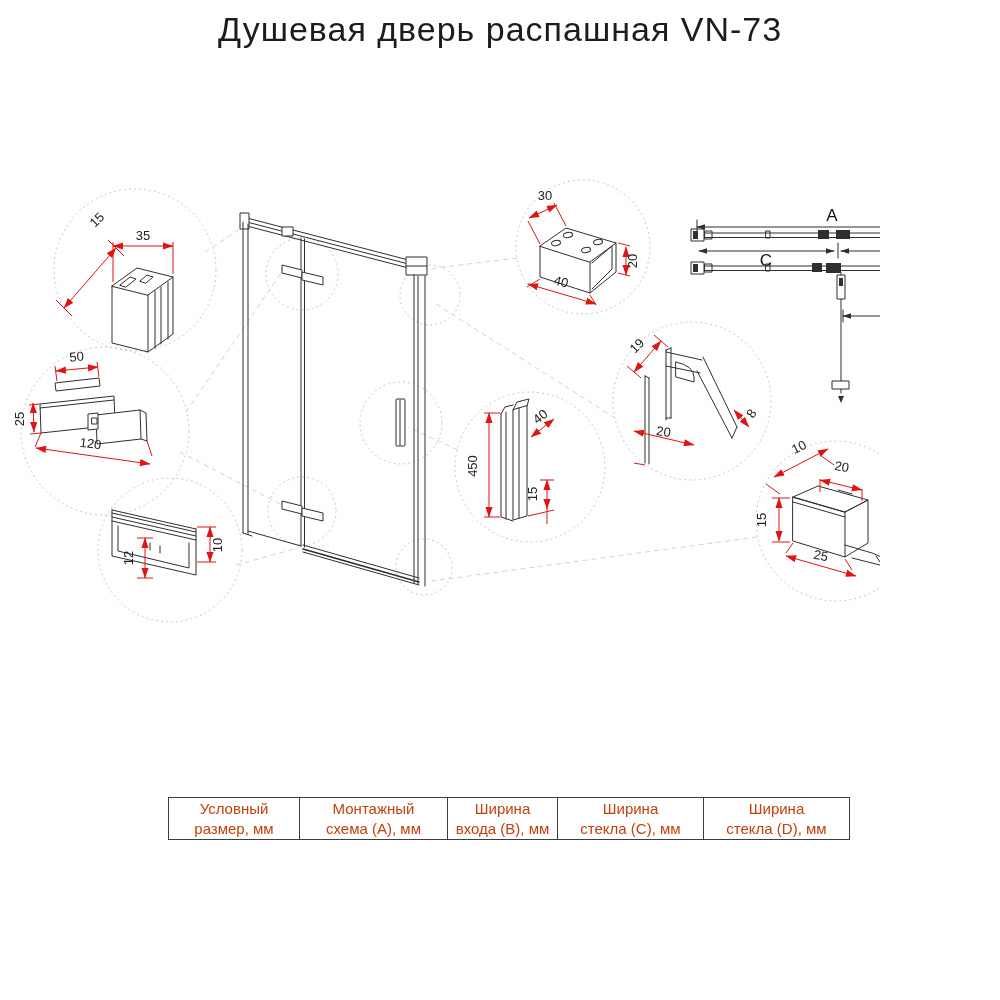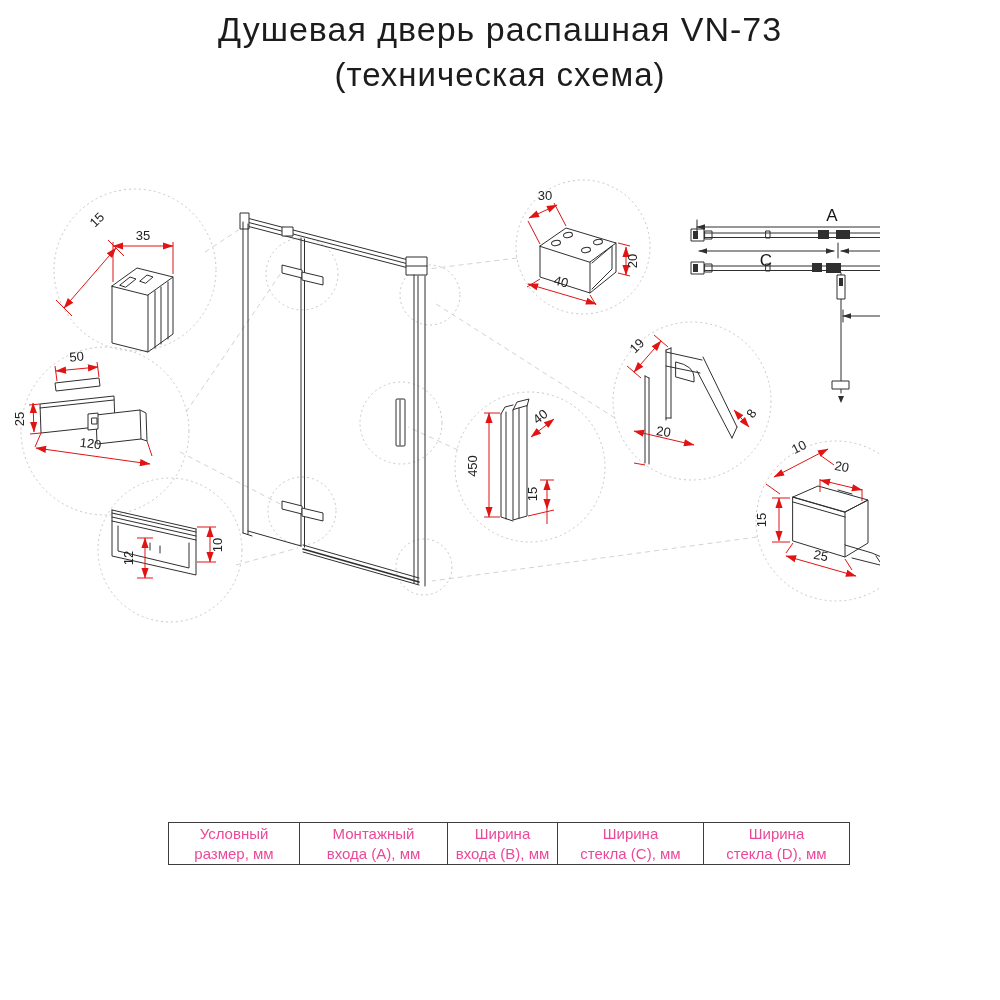--- a/index.html
+++ b/index.html
@@ -14,34 +14,33 @@
   .k2{stroke:#2f2f2f;stroke-width:1.7;fill:none;stroke-linecap:round;}
   .kf{fill:#fff;stroke:#2f2f2f;stroke-width:1;stroke-linejoin:round;}
   .kd{fill:#2f2f2f;stroke:none;}
   .r{stroke:#e11414;stroke-width:1;fill:none;}
   .dot{fill:none;stroke:#c8c8c8;stroke-width:1;stroke-dasharray:2 3;}
   .lead{fill:none;stroke:#cdcdcd;stroke-width:0.9;stroke-dasharray:5 4;}
   .t{font-size:13px;fill:#222;font-family:"Liberation Sans",sans-serif;}
   .tp{font-size:17px;fill:#151515;font-family:"Liberation Sans",sans-serif;}
   
   table.dims{position:absolute;left:168px;top:797px;width:681px;border-collapse:collapse;
-             table-layout:fixed;color:#ec4899;margin-top:25px;}
+             table-layout:fixed;color:#c2410c;}
   table.dims th,table.dims td{border:1.6px solid #3d3d3d;text-align:center;vertical-align:middle;
              font-weight:400;padding:0 3px;}
   table.dims th{height:41px;font-size:15px;line-height:1.32;}
   table.dims td{height:27px;font-size:16px;}
 </style>
 </head>
 <body>
 
 <div class="page">
 
   <div class="title">
     <div class="l1">Душевая дверь распашная VN-73</div>
-    <div class="l2">(техническая схема)</div>
   </div>
 
   <svg class="diagram" width="1000" height="1000" viewBox="0 0 1000 1000">
     <defs>
       <marker id="ra" viewBox="0 0 10 8" refX="9.5" refY="4" markerWidth="11" markerHeight="8.5" orient="auto-start-reverse">
           <path d="M0,0.6 L10,4 L0,7.4 Z" fill="#e11414"></path>
         </marker>
       <marker id="ba" viewBox="0 0 8 6" refX="7.5" refY="3" markerWidth="9" markerHeight="7" orient="auto-start-reverse">
           <path d="M0,0.4 L8,3 L0,5.6 Z" fill="#2f2f2f"></path>
         </marker>
@@ -380,21 +379,21 @@
         <col style="width:146px">
     </colgroup>
     <thead>
       <tr>
         <th>
           <div>Условный</div>
           <div>размер, мм</div>
         </th>
         <th>
           <div>Монтажный</div>
-          <div>входа (A), мм</div>
+          <div>схема (A), мм</div>
         </th>
         <th>
           <div>Ширина</div>
           <div>входа (B), мм</div>
         </th>
         <th>
           <div>Ширина</div>
           <div>стекла (C), мм</div>
         </th>
         <th>

